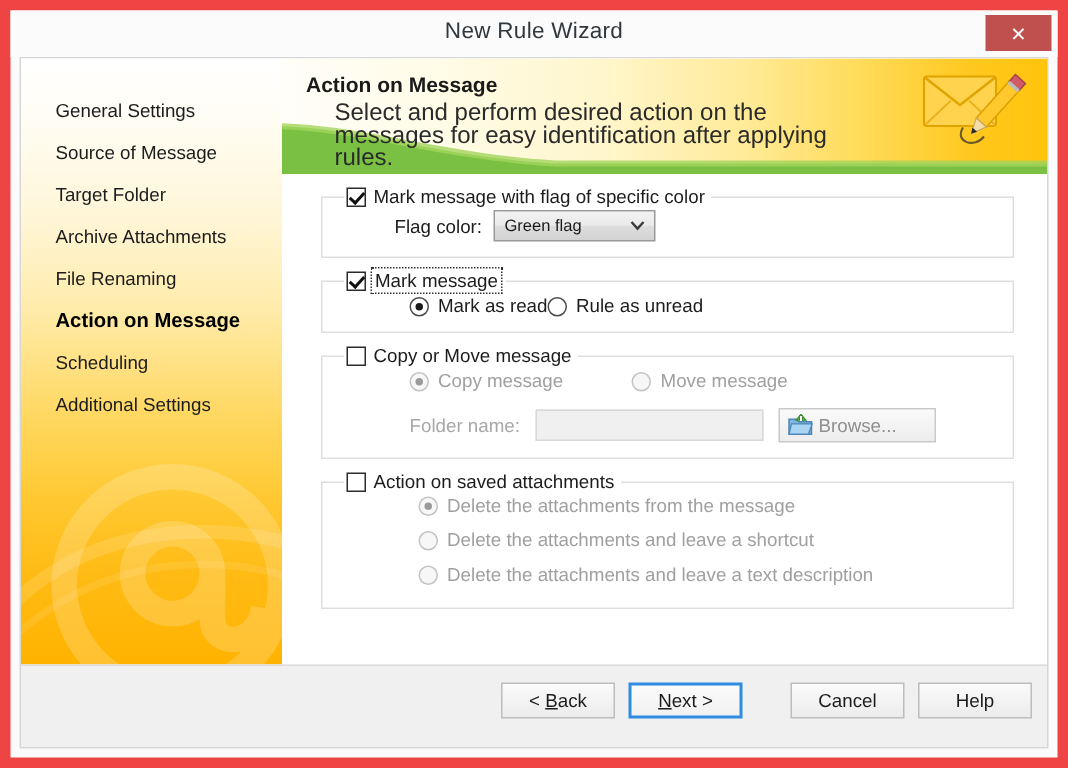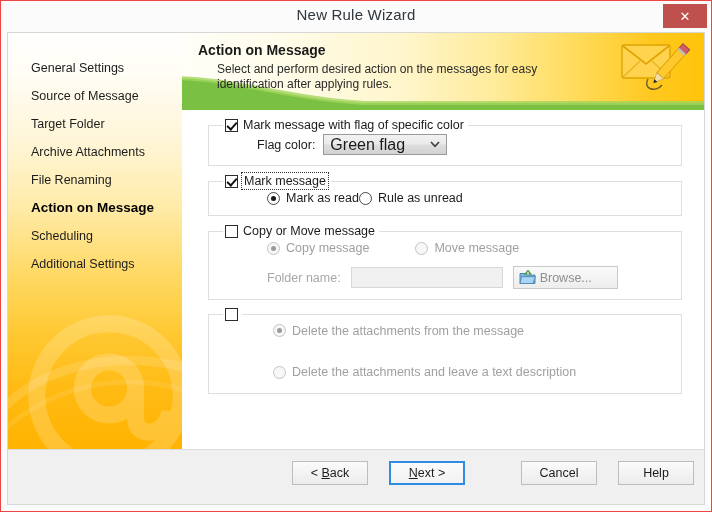--- a/index.html
+++ b/index.html
@@ -8,21 +8,21 @@
     width: 712px; height: 512px;
     overflow: hidden;
     font-family: "Liberation Sans", sans-serif;
   }
   body { background: #f3f3f3; }
 
   .window {
     position: relative;
     width: 712px; height: 512px;
     background: #fbfbfb;
-    border: 1px solid #ef4444;
+    border: 7px solid #ef4444;
   }
 
   
   .titlebar {
     position: absolute; left: 0; top: 0; right: 0; height: 31px;
     background: #fbfbfb;
   }
   .titlebar-text {
     position: absolute; left: 0; right: 0; top: 5px;
     text-align: center;
@@ -104,21 +104,21 @@
     background: linear-gradient(to right,
       #fffef8 0%, #fffce8 20%, #fff6cc 42%, #ffeb9a 60%,
       #ffdc5c 75%, #ffc81f 90%, #ffc40a 100%);
   }
   .banner-title {
     position: absolute; left: 16px; top: 9px;
     font-size: 14px; font-weight: bold; color: #1a1a1a;
   }
   .banner-desc {
     position: absolute; left: 35px; top: 29px; width: 360px;
-    font-size: 12px; color: #2a2a2a; line-height: 15px;
+    font-size: 16px; color: #2a2a2a; line-height: 15px;
   }
   .banner-icon { position: absolute; right: 12px; top: 4px; }
   .banner-swoosh { position: absolute; left: -10px; bottom: -2px; }
 
   
   .content {
     position: relative;
     padding: 8px 22px 0 26px;
   }
 
@@ -193,24 +193,24 @@
     cursor: pointer;
   }
   .disabled .radio-label { color: #a0a0a0; cursor: default; }
 
   .field-label { font-size: 12.5px; color: #1c1c1c; }
   .disabled .field-label { color: #a8a8a8; }
 
   select.combo {
     -webkit-appearance: none; appearance: none;
     font-family: "Liberation Sans", sans-serif;
-    font-size: 16px;
+    font-size: 11px;
     color: #1b1b1b;
     height: 21px;
-    width: 124px;
+    width: 108px;
     padding: 0 20px 0 6px;
     border: 1px solid #9a9a9a;
     background:
       linear-gradient(to bottom, #f2f2f2 0%, #eaeaea 48%, #dedede 52%, #d2d2d2 100%);
     cursor: pointer;
   }
   .combo-wrap { position: relative; display: inline-block; }
   .combo-arrow {
     position: absolute; right: 7px; top: 7px;
     pointer-events: none;
@@ -241,21 +241,21 @@
   }
 
   
   .footer {
     position: absolute; left: 0; right: 0; bottom: 0; height: 55px;
     background: #f0f0f0;
     border-top: 1px solid #dcdcdc;
   }
   .footer-inner {
     position: absolute; right: 10px; top: 11px;
-    display: flex; align-items: center; gap: 21px;
+    display: flex; align-items: center; gap: 9px;
   }
   .btn {
     height: 24px;
     width: 76px;
     border: 1px solid #bdbdbd;
     background: linear-gradient(to bottom, #fbfbfb 0%, #f3f3f3 50%, #ececec 100%);
     font-family: "Liberation Sans", sans-serif;
     font-size: 12.5px;
     color: #1c1c1c;
     cursor: pointer;
@@ -394,27 +394,31 @@
                 <path d="M10 1 v3.2 h2.4 L9 0.2 L5.6 4.2 H8 V1 Z" fill="#5cba47" stroke="#3d8a2f" stroke-width="0.7"></path>
               </svg>
               <span>Browse...</span>
             </button>
           </div>
         </fieldset>
 
         <fieldset class="group">
           <legend>
             <span class="cb"></span>
+            <span class="legend-text">Action on saved attachments</span>
           </legend>
           <div class="disabled" style="padding-left:52px; margin-top:2px;">
             <label class="radio-label" style="margin-bottom:9px;">
               <span class="rb selected"></span>
               <span>Delete the attachments from the message</span>
             </label><br>
-            <br>
+            <label class="radio-label" style="margin-bottom:9px;">
+              <span class="rb"></span>
+              <span>Delete the attachments and leave a shortcut</span>
+            </label><br>
             <label class="radio-label">
               <span class="rb"></span>
               <span>Delete the attachments and leave a text description</span>
             </label>
           </div>
         </fieldset>
 
       </div>
     </div>
 

